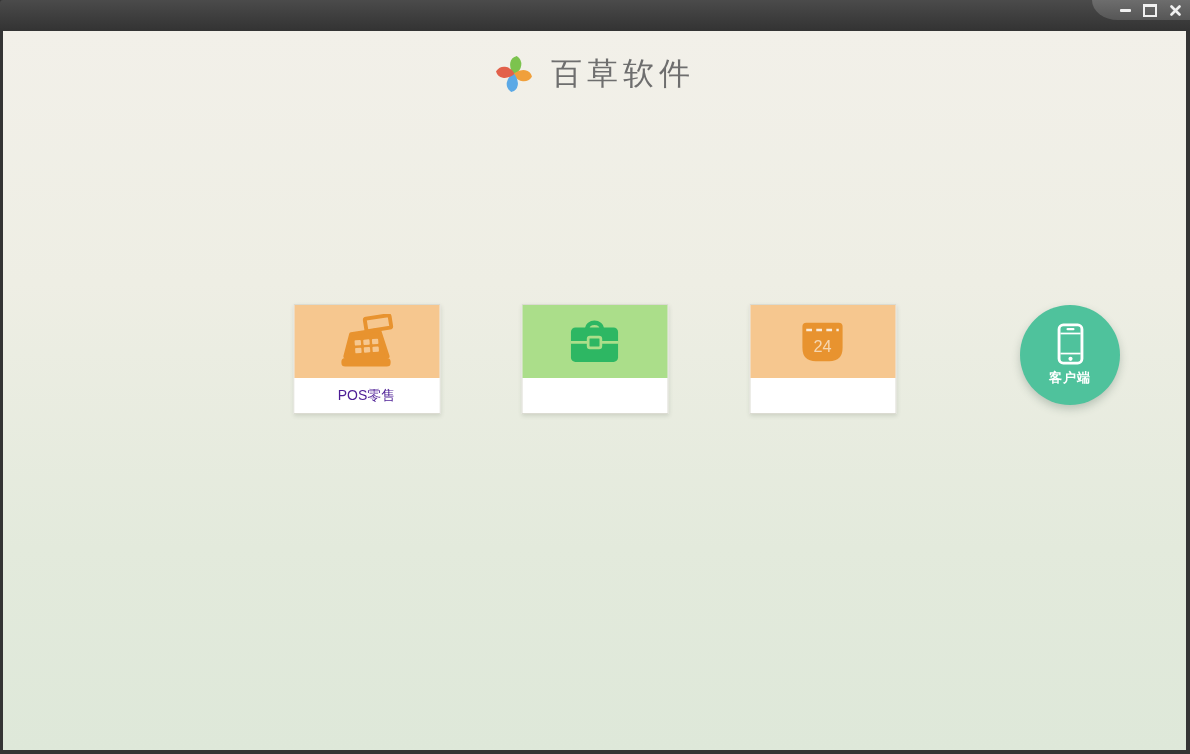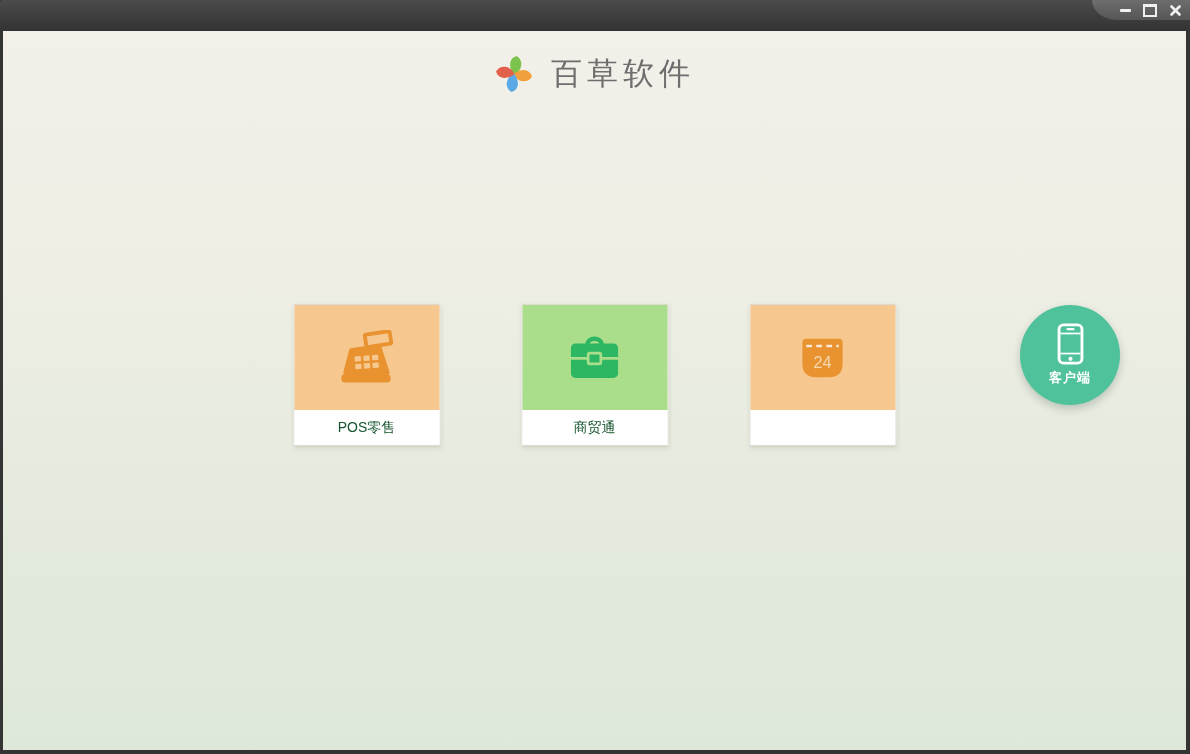--- a/index.html
+++ b/index.html
@@ -46,26 +46,26 @@
   .cards {
     position:absolute; top:273px; left:50%; transform:translateX(-50%);
     display:flex; gap:81px;
   }
   .card {
     width:145px; background:#ffffff;
     border:1px solid #dbdbd1;
     box-shadow:0 2px 4px rgba(90,100,80,0.18);
     cursor:pointer;
   }
-  .card-top { height:105px; display:flex; align-items:center; justify-content:center; }
+  .card-top { height:73px; display:flex; align-items:center; justify-content:center; }
   .tile-orange { background:#f6c78f; }
   .tile-green  { background:#abde8a; }
   .card-label {
     height:35px; line-height:35px; text-align:center;
-    font-size:14px; color:#14532d; background:#ffffff;
+    font-size:14px; color:#4c1d95; background:#ffffff;
   }
 
   
   .client-btn {
     position:absolute; left:1017px; top:274px; width:100px; height:100px;
     border-radius:50%; background:#4fc29c;
     box-shadow:0 4px 8px rgba(60,90,75,0.28);
     display:flex; flex-direction:column; align-items:center; justify-content:center;
     cursor:pointer;
   }
@@ -130,21 +130,20 @@
 
     <div class="card">
       <div class="card-top tile-green">
         <svg width="58" height="50" viewBox="0 0 64 54">
           <path d="M24,13 C24,3.5 40,3.5 40,13" fill="none" stroke="#2db763" stroke-width="5"></path>
           <rect x="6" y="11" width="52" height="38" rx="5" fill="#2db763"></rect>
           <line x1="6" y1="27.5" x2="58" y2="27.5" stroke="#abde8a" stroke-width="3"></line>
           <rect x="25" y="21.5" width="14" height="12" rx="2" fill="#2db763" stroke="#abde8a" stroke-width="3"></rect>
         </svg>
       </div>
-      <div class="card-label">商贸通</div>
     </div>
 
     <div class="card">
       <div class="card-top tile-orange">
         <svg width="46" height="44" viewBox="0 0 48 46">
           <path d="M3,7 Q3,3 7,3 H41 Q45,3 45,7 V29 Q45,43 31,43 H17 Q3,43 3,29 Z" fill="#e8932f"></path>
           <line x1="7" y1="10.5" x2="41" y2="10.5" stroke="rgba(255,255,255,0.8)" stroke-width="2.6" stroke-dasharray="6 4.5"></line>
           <text x="24" y="33" text-anchor="middle" font-size="17" fill="rgba(255,255,255,0.62)" font-family="Liberation Sans, sans-serif">24</text>
         </svg>
       </div>

